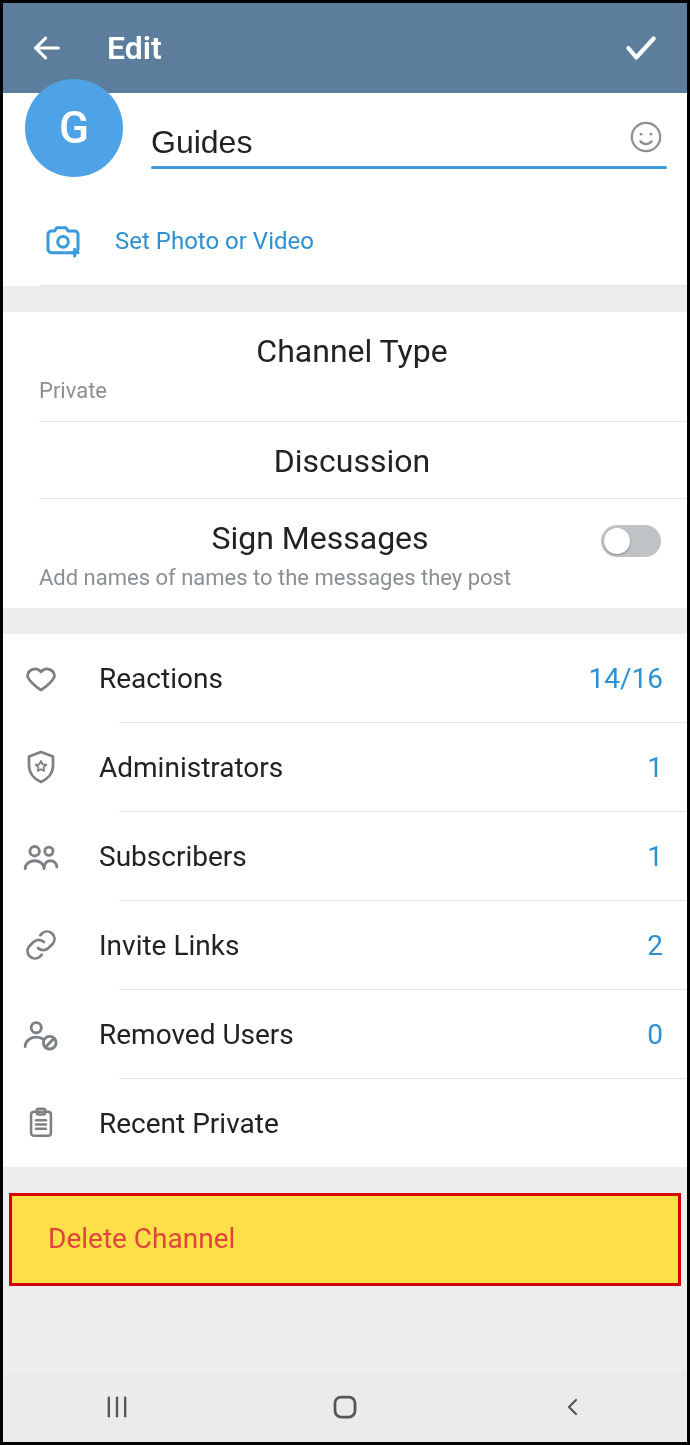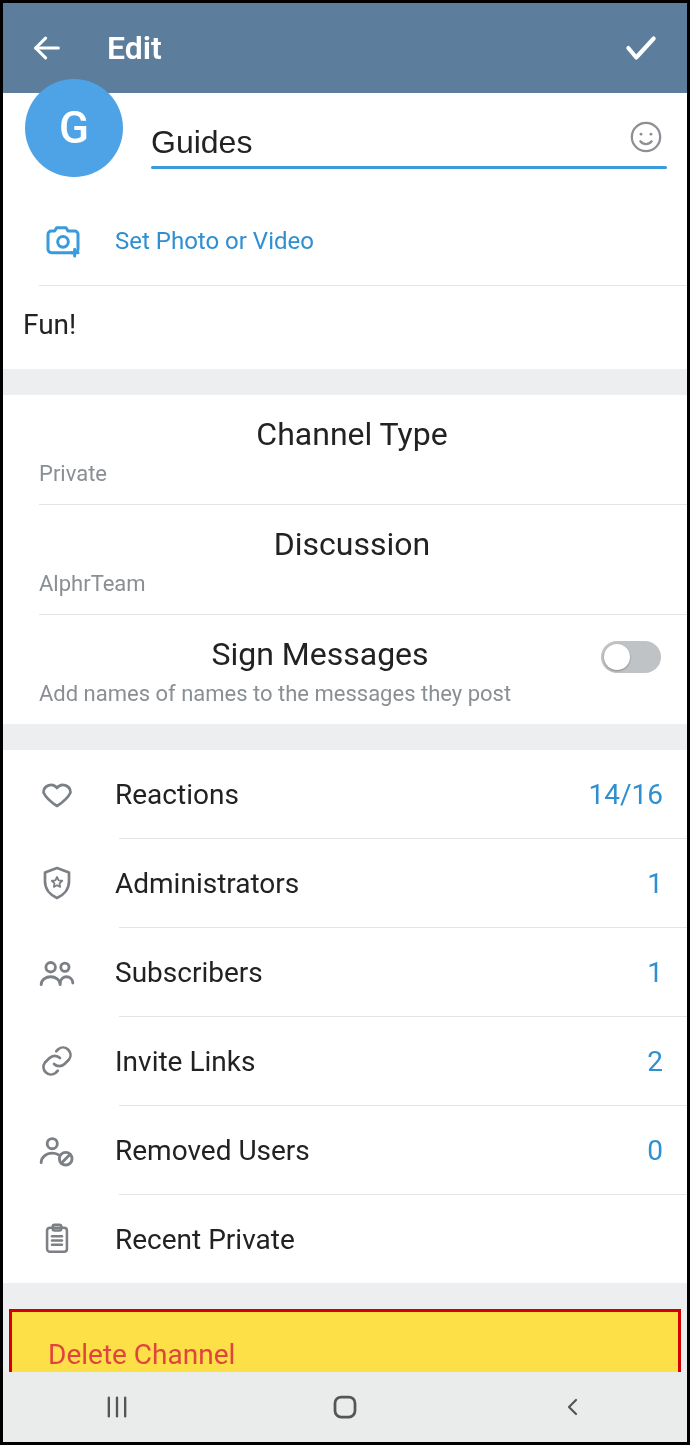--- a/index.html
+++ b/index.html
@@ -61,21 +61,21 @@
   .setting.with-toggle .textcol { flex:1; }
   .toggle {
     width:60px; height:32px; border-radius:16px; background:#bfc3c6; position:relative; margin-top:6px; margin-right:4px; flex-shrink:0;
   }
   .toggle::after {
     content:""; position:absolute; left:3px; top:3px; width:26px; height:26px; border-radius:50%; background:#fff;
     box-shadow: 0 1px 2px rgba(0,0,0,0.3);
   }
 
   
-  .list-row { display:flex; align-items:center; padding: 22px 24px 22px 32px; }
+  .list-row { display:flex; align-items:center; padding: 22px 24px 22px 16px; }
   .list-row .icon { width:44px; height:44px; display:flex; align-items:center; justify-content:center; margin-right:36px; flex-shrink:0; color:#7c8085; }
   .list-row .lbl { flex:1; font-size:28px; color:#222; }
   .list-row .val { font-size:28px; color:#2e8fd1; }
   .list-divider { height:1px; background:#e2e4e6; margin-left:116px; }
 
   
   .delete-card { background:#fde047; padding: 26px 22px 28px 36px; border: 3px solid #d40000; margin: 0 6px; }
   .delete-card .lbl { color:#e0443e; font-size:28px; }
 
   
@@ -134,34 +134,32 @@
           <circle cx="12" cy="12.5" r="3.2"></circle>
           <line x1="19" y1="17" x2="19" y2="21"></line>
             <line x1="17" y1="19" x2="21" y2="19"></line>
         </svg>
       </div>
       <div class="label">Set Photo or Video</div>
     </div>
 
     <div class="divider-inset"></div>
 
-    <div class="desc-row">Fun!</div>
   </div>
 
   <div class="gap"></div>
 
   <div class="card">
     <div class="setting">
       <div class="lbl">Channel Type</div>
       <div class="sub">Private</div>
     </div>
     <div class="divider-full" style="margin-left:36px;"></div>
     <div class="setting">
       <div class="lbl">Discussion</div>
-      <div class="sub">AlphrTeam</div>
     </div>
     <div class="divider-full" style="margin-left:36px;"></div>
     <div class="setting with-toggle">
       <div class="textcol">
         <div class="lbl">Sign Messages</div>
         <div class="sub">Add names of names to the messages they post</div>
       </div>
       <div class="toggle"></div>
     </div>
   </div>

